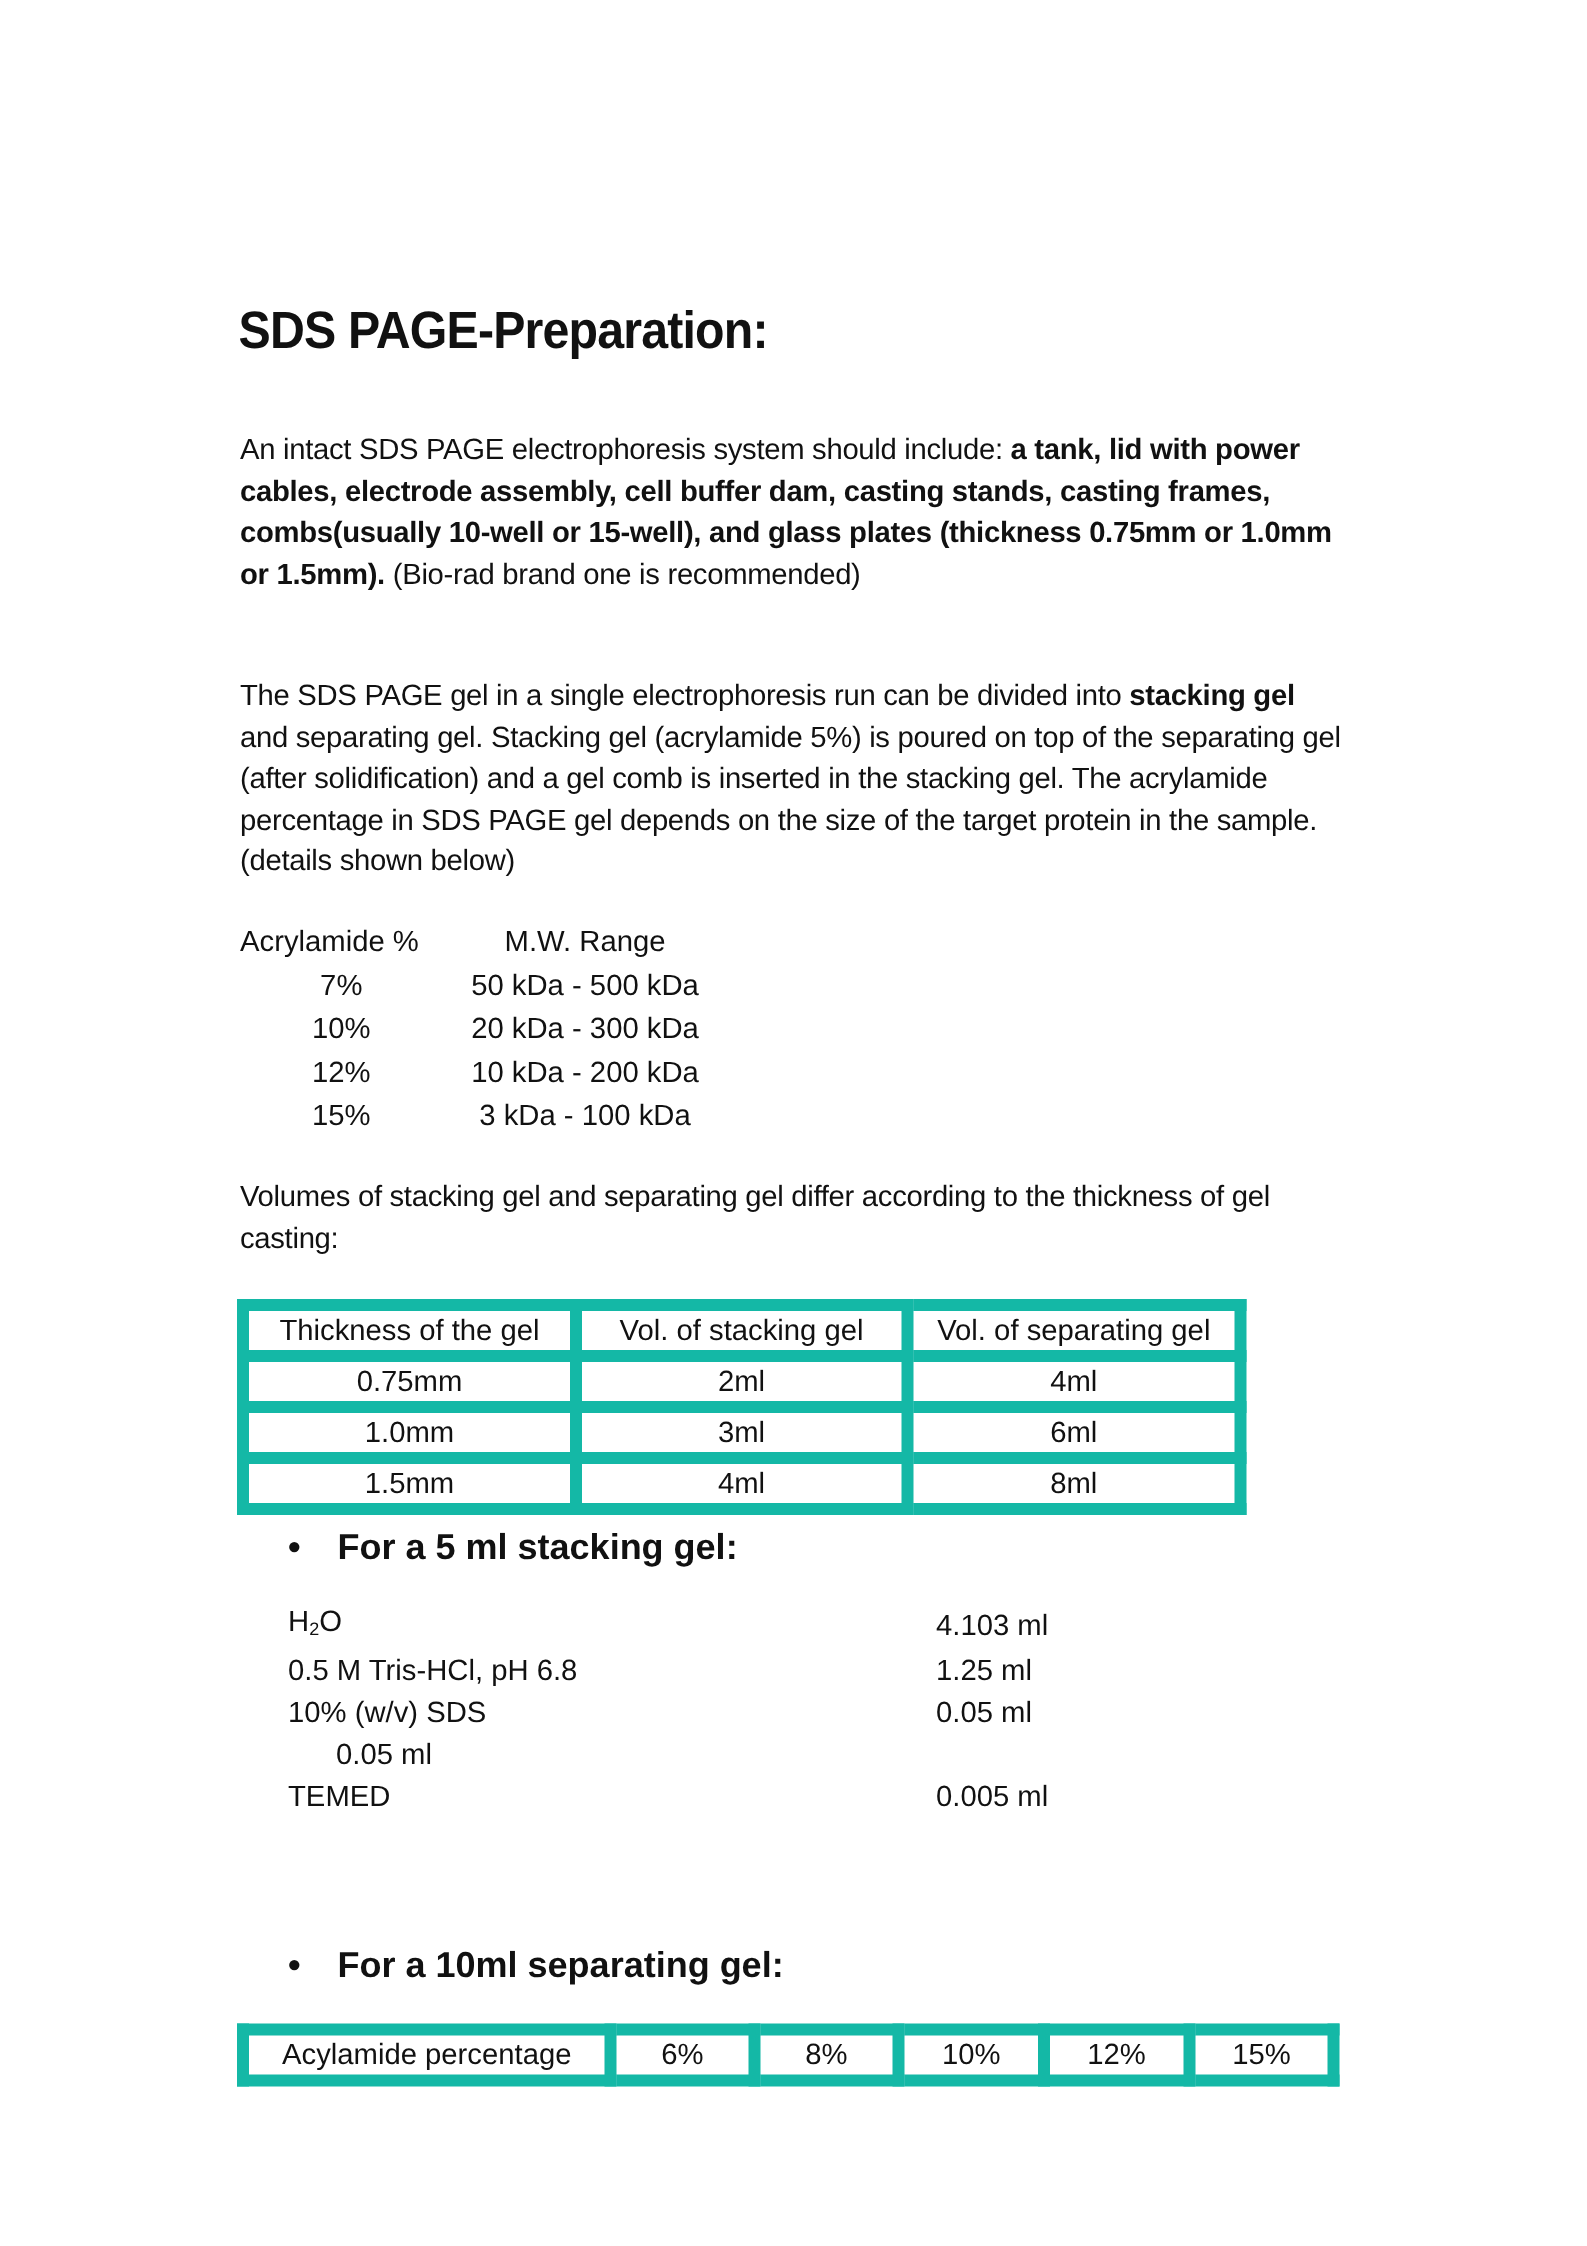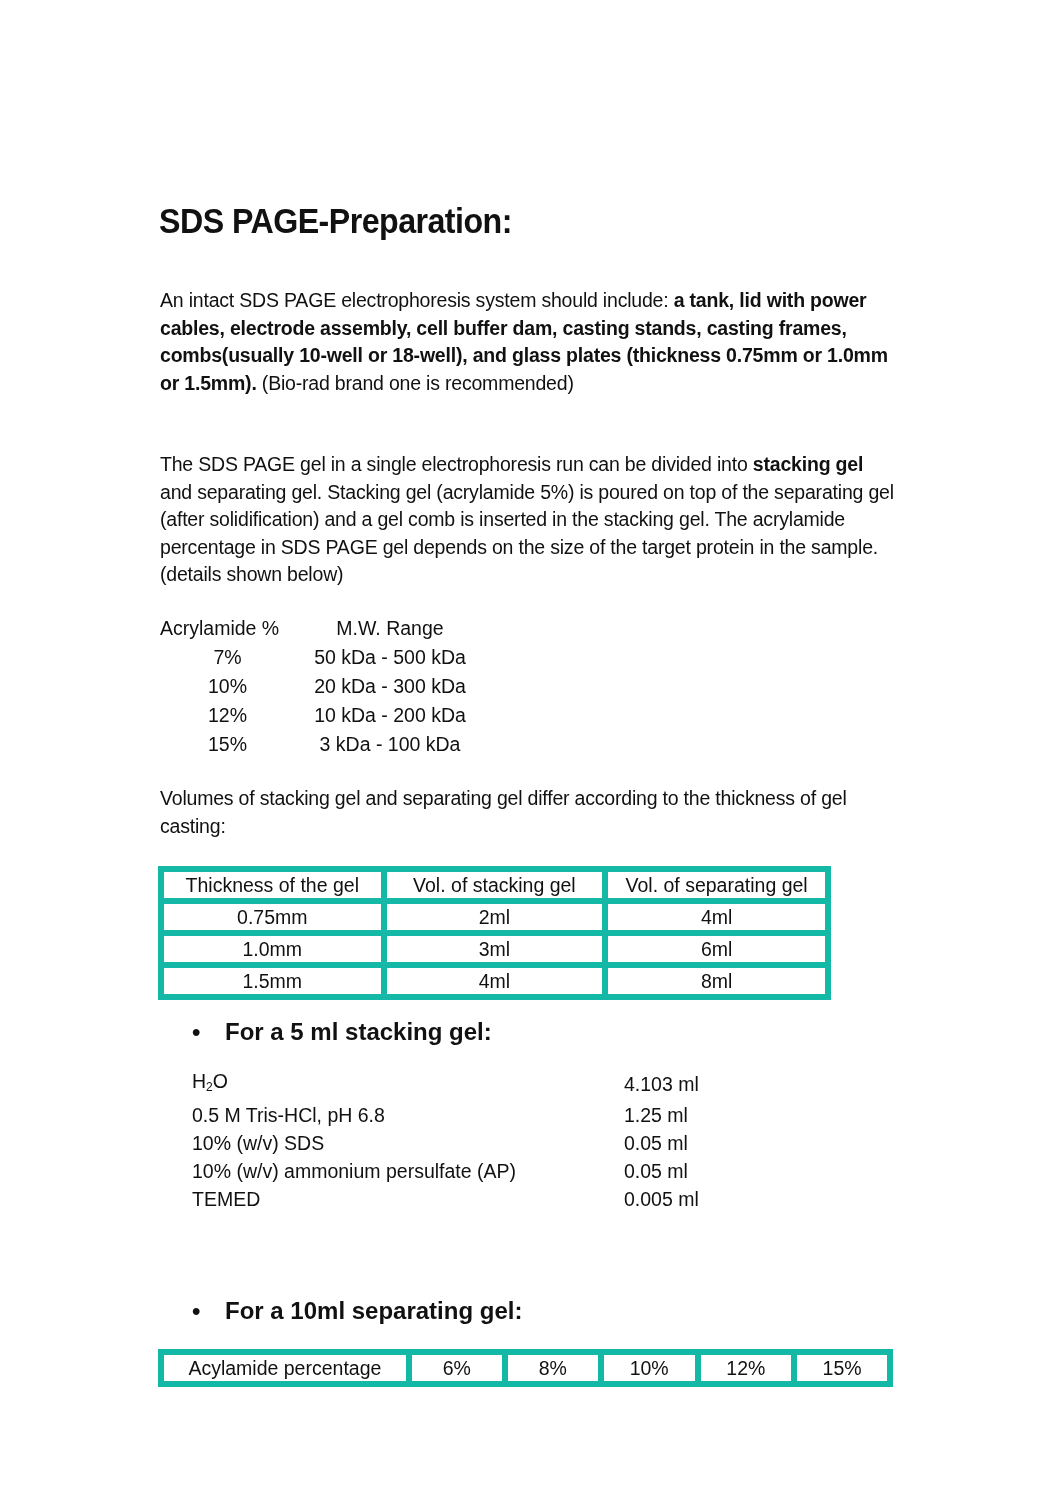--- a/index.html
+++ b/index.html
@@ -17,21 +17,21 @@
   .p2 { top: 420px; }
   .p3 { top: 754px; }
 
   .range { position: absolute; left: 160px; top: 583px; font-size: 19.5px; }
   .range .row { display: flex; height: 29px; line-height: 29px; align-items: center; }
   .range .c1 { width: 135px; text-align: center; }
   .range .c2 { width: 190px; text-align: center; }
   .range .hdr .c1 { width: 135px; text-align: left; }
 
   table.grid { position: absolute; border-collapse: collapse; font-size: 19.5px; }
-  table.grid td { border: 6px solid #14b8a6; text-align: center; padding: 0;
+  table.grid td { border: 8px solid #14b8a6; text-align: center; padding: 0;
                   height: 26px; line-height: 26px; }
   .t1 { left: 158px; top: 835px; width: 673px; }
   .t1 td { width: 224px; }
   .t3 { left: 158px; top: 1318px; width: 735px; }
 
   .bullet { position: absolute; left: 192px; font-size: 24px; font-weight: bold; }
   .bullet .dot { display: inline-block; width: 33px; }
   .b1 { top: 987px; }
   .b2 { top: 1266px; }
 
@@ -41,21 +41,21 @@
   .recipe .val { width: 150px; padding-left: 32px; line-height: 28px; }
   sub { font-size: 12px; vertical-align: -3px; }
 </style>
 </head>
 <body>
 
 <div class="page">
 
   <h1 class="title">SDS PAGE-Preparation:</h1>
 
-  <p class="para p1"><span>An intact SDS PAGE electrophoresis system should include: </span><b>a tank, lid with power cables, electrode assembly, cell buffer dam, casting stands, casting frames, combs(usually 10-well or 18-well), and glass plates (thickness 0.75mm or 1.0mm or 1.5mm).</b><span> (Bio-rad brand one is recommended)</span></p>
+  <p class="para p1"><span>An intact SDS PAGE electrophoresis system should include: </span><b>a tank, lid with power cables, electrode assembly, cell buffer dam, casting stands, casting frames, combs(usually 10-well or 15-well), and glass plates (thickness 0.75mm or 1.0mm or 1.5mm).</b><span> (Bio-rad brand one is recommended)</span></p>
 
   <p class="para p2"><span>The SDS PAGE gel in a single electrophoresis run can be divided into </span><b>stacking gel</b><span> and separating gel. Stacking gel (acrylamide 5%) is poured on top of the separating gel (after solidification) and a gel comb is inserted in the stacking gel. The acrylamide percentage in SDS PAGE gel depends on the size of the target protein in the sample. (details shown below)</span></p>
 
   <div class="range">
     <div class="row hdr">
       <span class="c1">Acrylamide %</span>
       <span class="c2">M.W. Range</span>
     </div>
     <div class="row">
       <span class="c1">7%</span>
@@ -113,21 +113,20 @@
     </div>
     <div class="row">
       <span class="name">0.5 M Tris-HCl, pH 6.8</span>
       <span class="val">1.25 ml</span>
     </div>
     <div class="row">
       <span class="name">10% (w/v) SDS</span>
       <span class="val">0.05 ml</span>
     </div>
     <div class="row">
-      <span class="name">10% (w/v) ammonium persulfate (AP)</span>
       <span class="val">0.05 ml</span>
     </div>
     <div class="row">
       <span class="name">TEMED</span>
       <span class="val">0.005 ml</span>
     </div>
   </div>
 
   <div class="bullet b2">
     <span class="dot">•</span><span>For a 10ml separating gel:</span>

